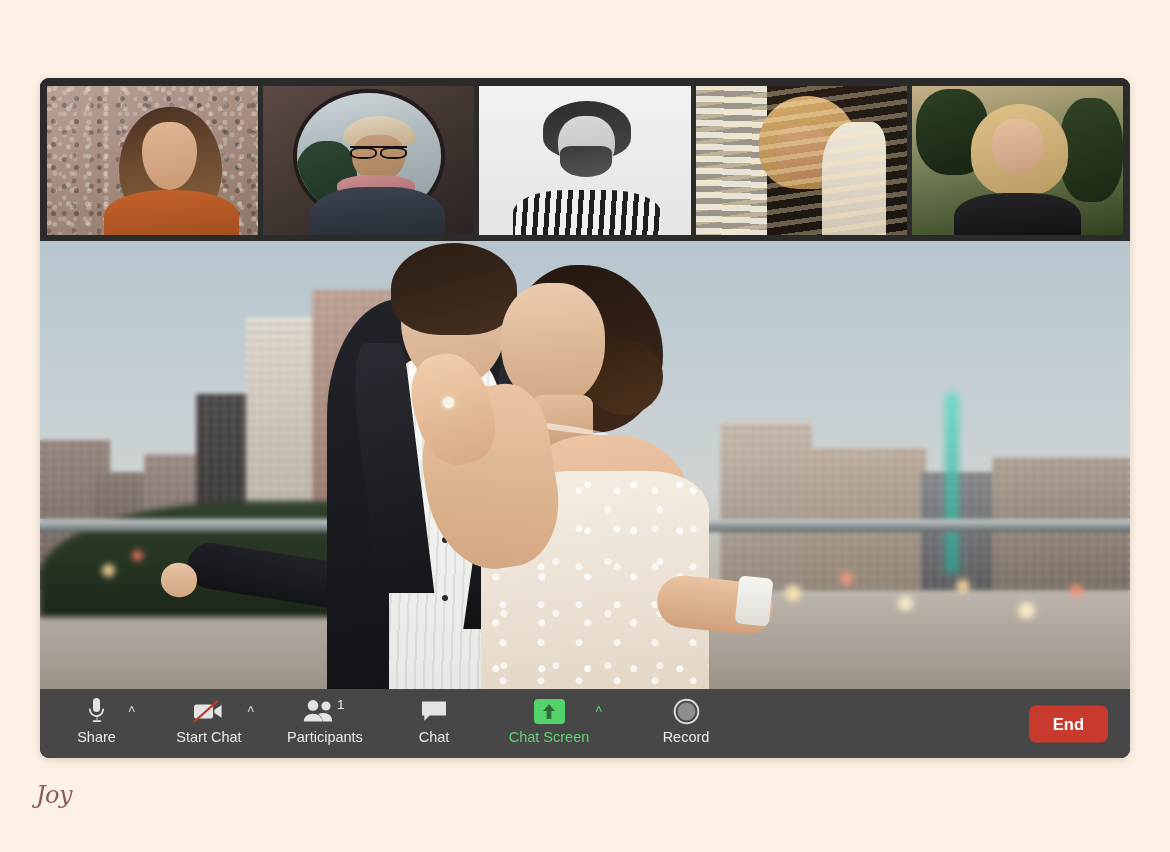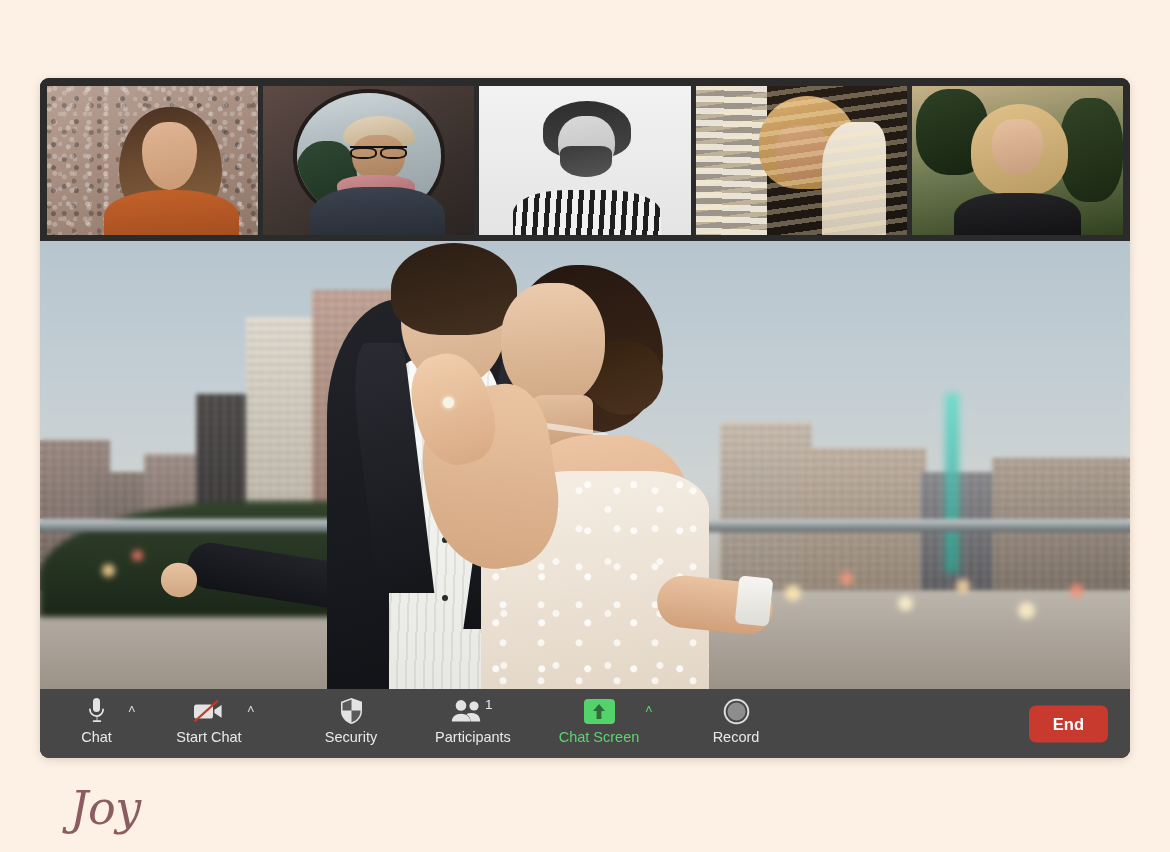--- a/index.html
+++ b/index.html
@@ -415,24 +415,23 @@
     padding:9px 24px; border:none; border-radius:7px;
     cursor:pointer;
   }
 
   
   #joy-logo{
     position:absolute; left:36px; top:781px;
     color:#8b5d62;
     font-family:"DejaVu Serif", serif;
     font-style:italic;
-    font-size:46px;
+    font-size:24px;
     font-weight:400;
     letter-spacing:-.5px;
-    margin-left:34px;
   }
 </style>
 </head>
 <body>
 
 <div id="zoom-window">
 
   <div id="thumb-strip">
 
     <div class="thumb">
@@ -572,59 +571,58 @@
 
   <div id="toolbar">
 
     <div class="tb-btn" style="width:113px;">
       <div class="tb-icon">
         <svg width="19" height="27" viewBox="0 0 19 27" fill="#e3e3e3" aria-hidden="true">
           <rect x="6" y="0" width="7" height="14" rx="3.5"></rect>
           <path d="M2 11.5a.9.9 0 0 1 1.8 0 5.7 5.7 0 0 0 11.4 0 .9.9 0 0 1 1.8 0 7.5 7.5 0 0 1-6.6 7.4v3.3h3a.9.9 0 0 1 0 1.8H6.6a.9.9 0 0 1 0-1.8h3v-3.3A7.5 7.5 0 0 1 2 11.5z"></path>
         </svg>
       </div>
-      <div class="tb-label">Chat</div>
+      <div class="tb-label">Share</div>
       <span class="caret" style="left:88px;">˄</span>
     </div>
 
     <div class="tb-btn" style="width:112px;">
       <div class="tb-icon">
         <svg width="34" height="26" viewBox="0 0 34 26" aria-hidden="true">
           <rect x="2" y="6.5" width="19" height="14" rx="2.6" fill="#e3e3e3"></rect>
           <path d="M22.4 11.8 29.6 7v12.8l-7.2-4.8z" fill="#e3e3e3"></path>
           <line x1="2.5" y1="23.5" x2="26" y2="2.5" stroke="#c0392b" stroke-width="2.3"></line>
         </svg>
       </div>
       <div class="tb-label">Start Chat</div>
       <span class="caret" style="left:94px;">˄</span>
     </div>
 
-    <div class="tb-btn" style="width:124px;margin-left:24px;">
-      <div class="tb-icon">
-        <svg width="25" height="28" viewBox="0 0 25 28" aria-hidden="true">
-          <path d="M12.5 1 23 4.8v9.3c0 6.3-4.4 11-10.5 13C6.4 25.1 2 20.4 2 14.1V4.8z" fill="#e3e3e3"></path>
-          <path d="M12.5 2.6v10.9H3.5V5.9zM12.5 13.5h9v.6c0 5.5-3.8 9.6-9 11.4z" fill="#5a5a5a"></path>
-        </svg>
-      </div>
-      <div class="tb-label">Security</div>
-    </div>
 
     <div class="tb-btn" style="width:120px;">
       <div class="tb-icon" style="margin-left:-10px;">
         <svg width="34" height="24" viewBox="0 0 34 24" fill="#e3e3e3" aria-hidden="true">
           <circle cx="10" cy="6.4" r="5.3"></circle>
           <circle cx="23" cy="7" r="4.6"></circle>
           <path d="M.8 22.4c0-4.6 4.1-7.6 9.2-7.6s9.2 3 9.2 7.6z"></path>
           <path d="M19.6 22.4c-.3-3.5-2-5.9-4.4-7.2a11 11 0 0 1 7.8-.9c3.6.8 6.2 3.4 6.2 8.1z"></path>
         </svg>
       </div>
       <div class="tb-label">Participants</div>
       <span class="badge-count">1</span>
     </div>
 
+    <div class="tb-btn" style="width:98px;">
+      <div class="tb-icon">
+        <svg width="28" height="24" viewBox="0 0 28 24" fill="#e3e3e3" aria-hidden="true">
+          <path d="M2 2.4h24v14.2H9.6L4.3 21.8v-5.2H2z"></path>
+        </svg>
+      </div>
+      <div class="tb-label">Chat</div>
+    </div>
 
     <div class="tb-btn" style="width:132px;">
       <div class="tb-icon">
         <div id="share-box">
           <svg width="14" height="17" viewBox="0 0 14 17" fill="#2f6b38" aria-hidden="true">
             <path d="M7 1 13 8H9.4v8H4.6V8H1z"></path>
           </svg>
         </div>
       </div>
       <div class="tb-label green">Chat Screen</div>

